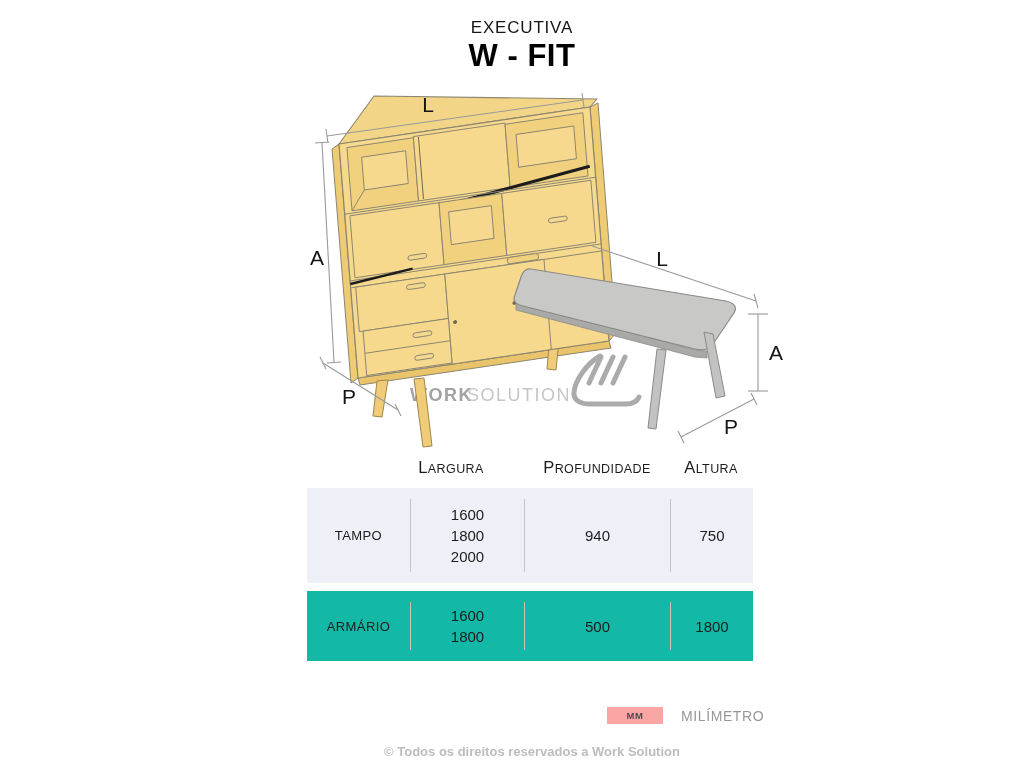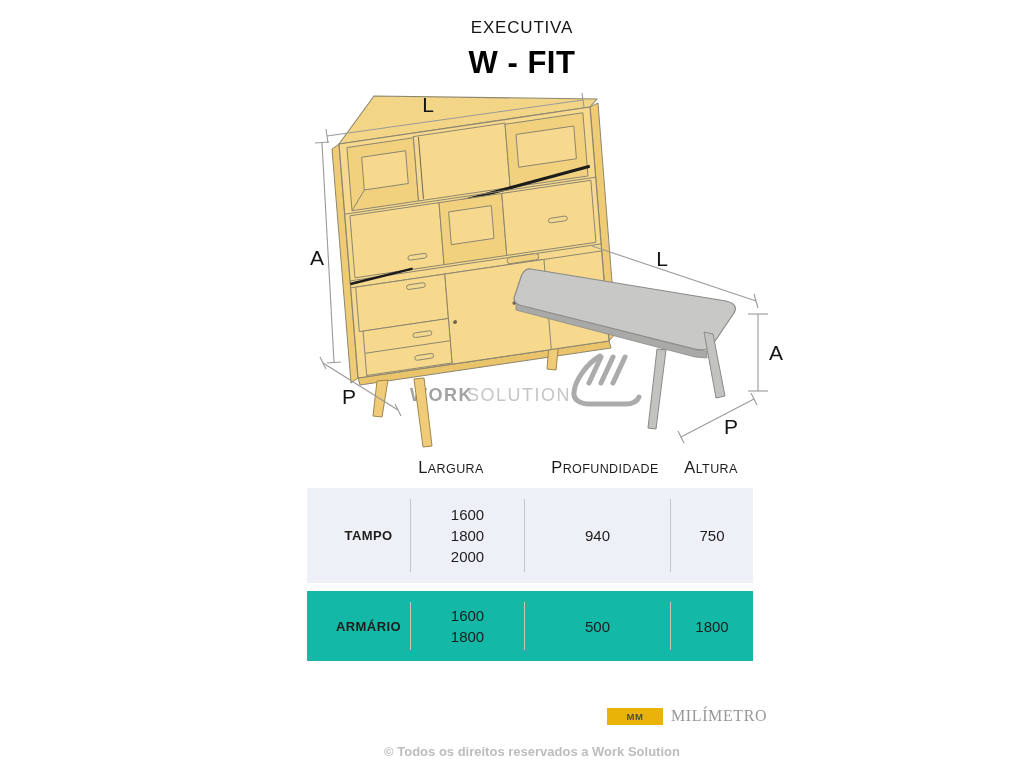--- a/index.html
+++ b/index.html
@@ -2,48 +2,48 @@
 <html><head>
 <meta charset="utf-8">
 <style>
   html,body{margin:0;padding:0;background:#ffffff;}
   .sheet{position:relative;width:824px;height:768px;background:#ffffff;overflow:hidden;
          font-family:"Liberation Sans",sans-serif;color:#1a1a1a;border-radius:31px;}
 
   
   .title-block{position:absolute;left:22px;top:18px;width:1000px;text-align:center;}
   .collection{font-size:17px;letter-spacing:.8px;color:#161616;}
-  .model{margin-top:7px;font-size:31px;font-weight:bold;letter-spacing:.5px;color:#000;}
+  .model{font-size:31px;font-weight:bold;letter-spacing:.5px;color:#000;}
 
   
   .drawing{position:absolute;left:0;top:0;width:1024px;height:768px;}
   .dim-label{font-size:21px;fill:#141414;}
   .wm-bold{font-size:18px;font-weight:bold;letter-spacing:1.5px;fill:#a2a2a2;}
   .wm-light{font-size:18px;letter-spacing:1.5px;fill:#c6c6c6;}
 
   
   .dim-table{position:absolute;left:307px;top:452px;width:446px;height:212px;}
   .col-header{position:absolute;top:6px;transform:translateX(-50%);font-size:12.5px;
               letter-spacing:.4px;color:#1c1c1c;white-space:nowrap;}
   .col-header::first-letter{font-size:16.5px;}
   .t-row{position:absolute;left:0;width:446px;}
   .row-tampo{top:36px;height:95px;background:#edf1f7;}
   .row-armario{top:139px;height:70px;background:#14b8a6;}
   .cell{position:absolute;top:0;height:100%;display:flex;align-items:center;justify-content:center;
         text-align:right;font-size:15px;color:#1c1c1c;white-space:pre-line;line-height:21px;}
-  .cell.label{font-size:13px;font-weight:bold;letter-spacing:.4px;padding-left:10px;}
+  .cell.label{font-size:13px;font-weight:normal;letter-spacing:.4px;}
   .vline{position:absolute;top:11px;bottom:11px;width:1px;background:#c2c6cc;}
   .row-armario .vline{background:#cac4b4;}
   .c1{left:0;width:103px;}.c2{left:104px;width:113px;}.c3{left:218px;width:145px;}.c4{left:364px;width:82px;}
 
   
   .legend{position:absolute;left:607px;top:707px;display:flex;align-items:center;}
-  .unit-box{width:56px;height:17px;background:#eab308;display:flex;align-items:center;justify-content:center;
+  .unit-box{width:56px;height:17px;background:#fca5a5;display:flex;align-items:center;justify-content:center;
             font-size:9.5px;font-weight:bold;letter-spacing:.5px;color:#4d4d4d;}
-  .unit-name{margin-left:8px;font-size:16px;letter-spacing:.6px;color:#979797;font-family:Liberation Serif, serif;}
+  .unit-name{margin-left:18px;font-size:14px;letter-spacing:.6px;color:#979797;}
 
   
   .footer{position:absolute;left:0;top:744px;width:1024px;text-align:center;
           font-size:13px;font-weight:bold;color:#bdbdbd;padding-left:20px;}
 </style>
 </head>
 <body>
 
 <div class="sheet">
 
@@ -176,21 +176,21 @@
         <line x1="754" y1="399" x2="681" y2="437"></line>
         <line x1="751" y1="393" x2="757" y2="405"></line>
         <line x1="678" y1="431" x2="684" y2="443"></line>
         <text class="dim-label" x="731" y="434" text-anchor="middle" stroke="none">P</text>
       </g>
     </g>
   </svg>
 
   <div class="dim-table">
     <div class="col-header" style="left:144px;">LARGURA</div>
-    <div class="col-header" style="left:290px;margin-left:8px;">PROFUNDIDADE</div>
+    <div class="col-header" style="left:290px;">PROFUNDIDADE</div>
     <div class="col-header" style="left:404px;">ALTURA</div>
 
     <div class="t-row row-tampo">
       <div class="vline" style="left:103px;"></div>
       <div class="vline" style="left:217px;"></div>
       <div class="vline" style="left:363px;"></div>
       <div class="cell label c1">TAMPO</div>
       <div class="cell c2">1600
 1800
 2000</div>

